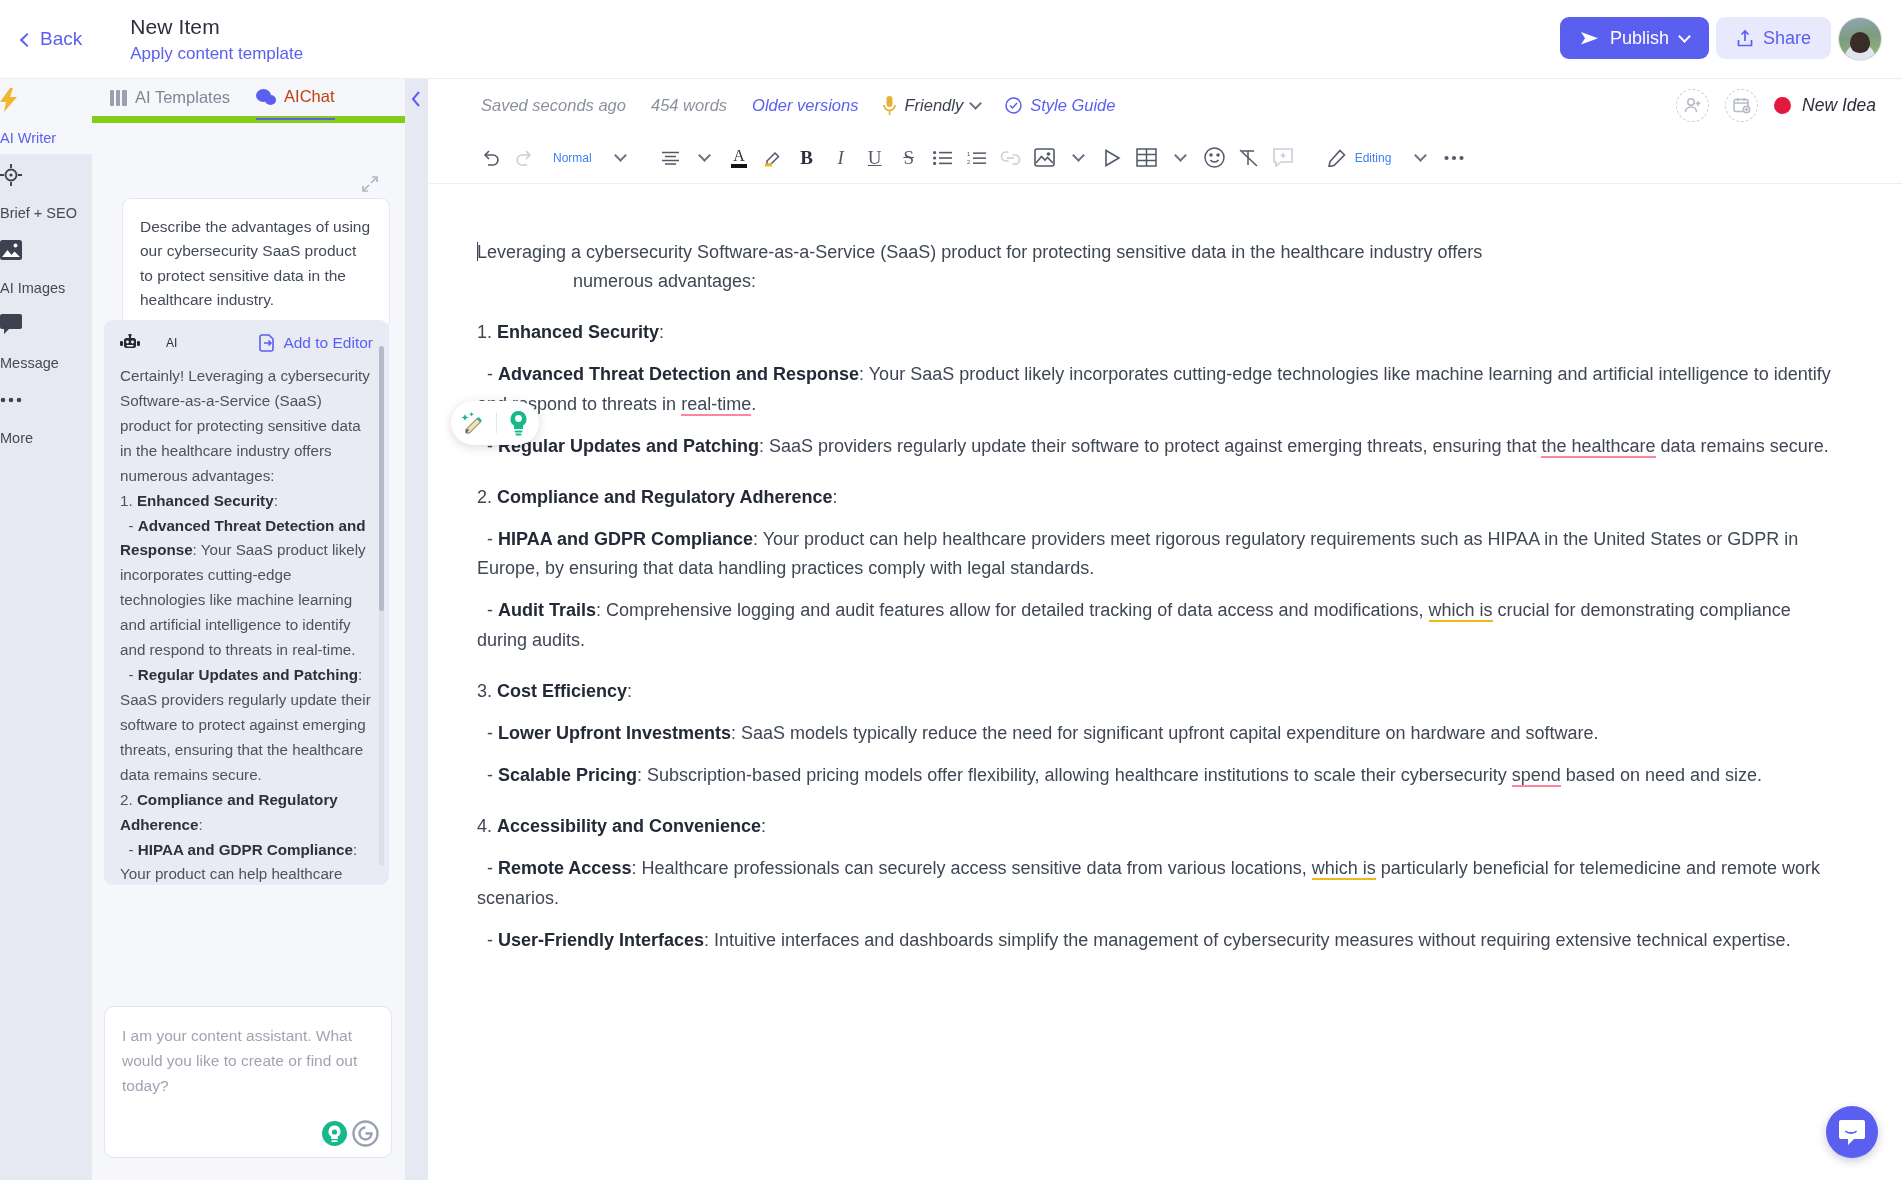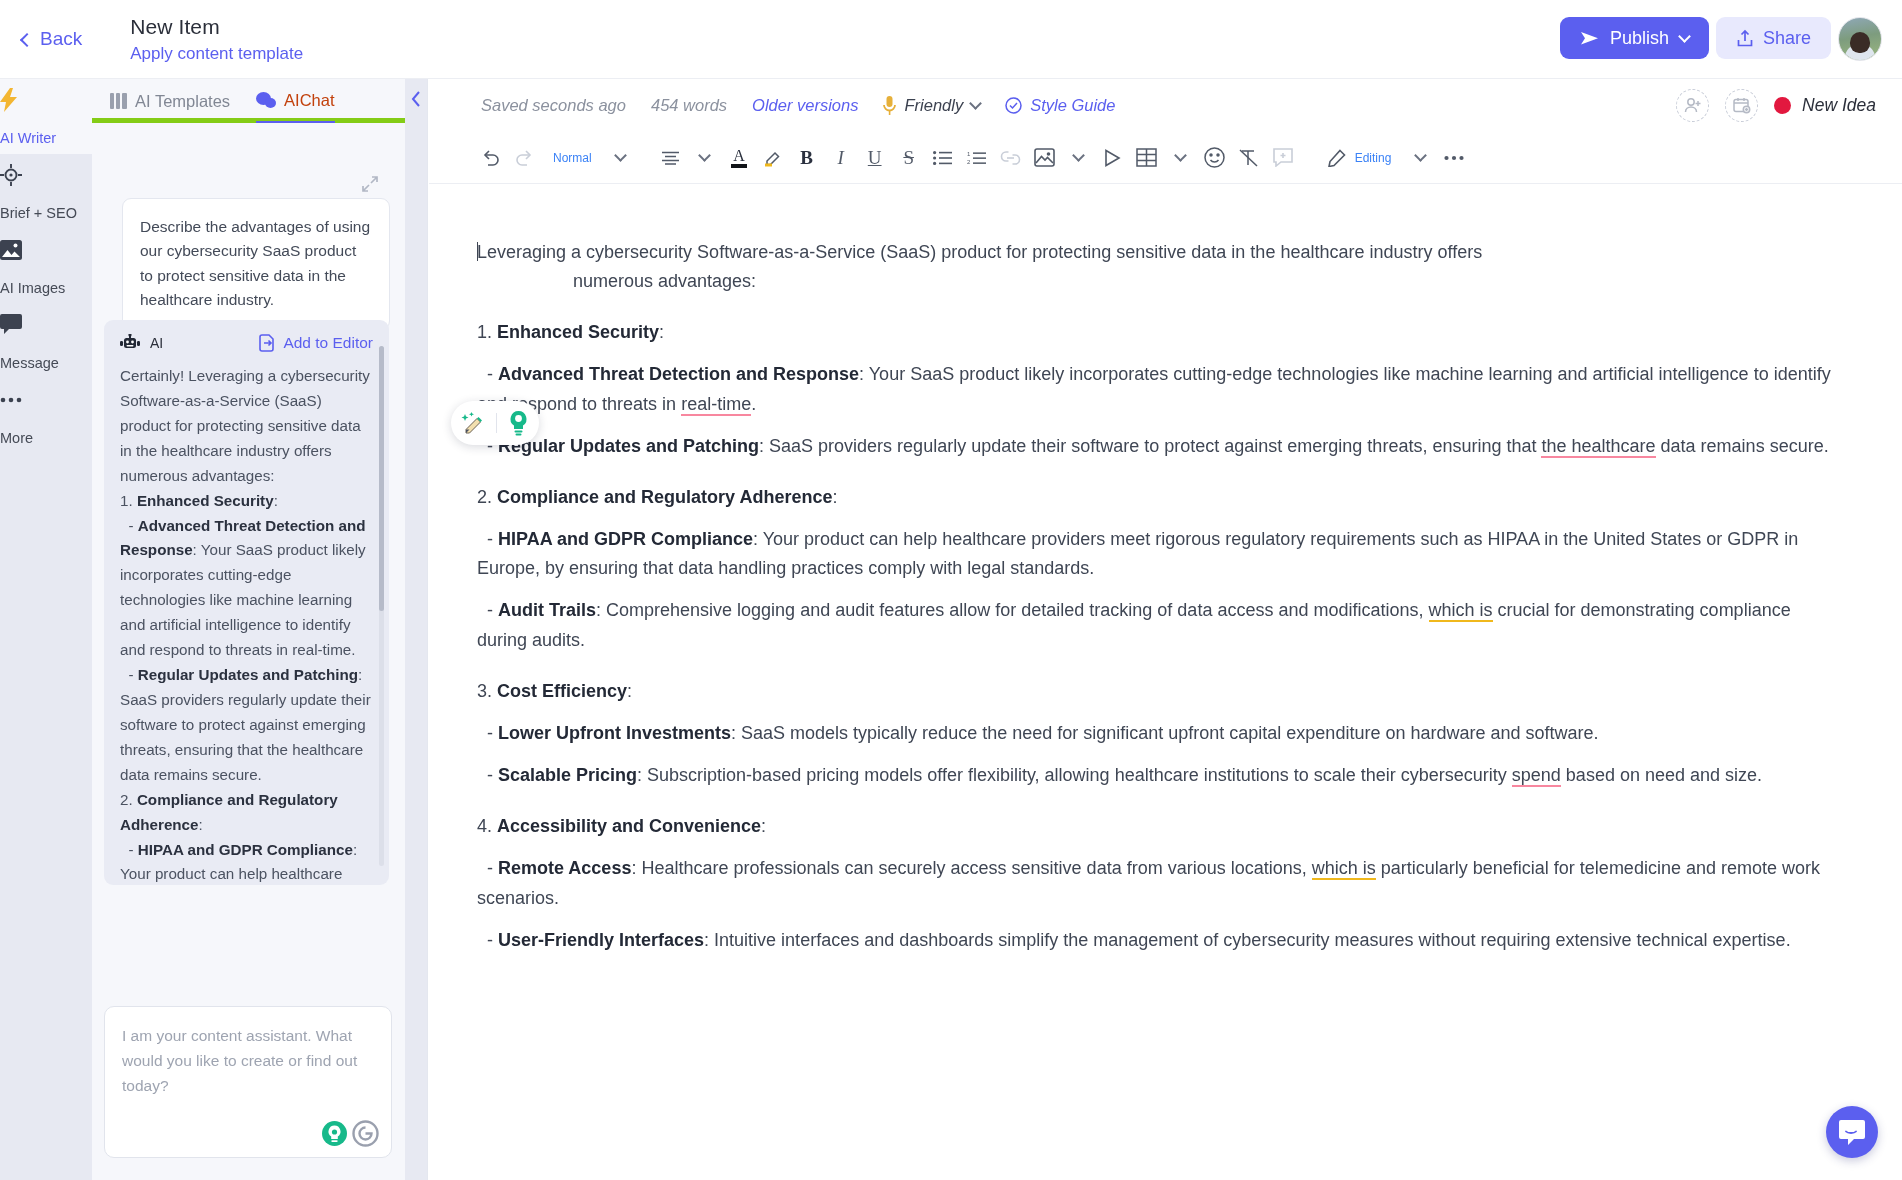--- a/index.html
+++ b/index.html
@@ -75,22 +75,22 @@
   .rail-item.active { background:#f6f7fb; }
   .rail-item.active .rl { color:#5b5fef; }
   .rail-ico { height:24px; display:flex; align-items:center; justify-content:center;}
 
   
   .chatpanel {
     position:absolute; left:92px; top:79px; width:336px; height:1101px;
     background:#f6f7fb; border-right:1px solid #e4e7ef;
   }
   .chat-tabs {
-    height:44px; display:flex; align-items:flex-start; gap:26px;
-    padding-left: 18px; border-bottom:5px solid #84cc16; background:#f6f7fb;
+    height:44px; display:flex; align-items:center; gap:26px;
+    padding-left: 18px; border-bottom:7px solid #84cc16; background:#f6f7fb;
   }
   .chat-tab { display:flex; align-items:center; gap:8px; font-size:16.5px;
     color:#818794; height:44px; cursor:pointer; }
   .chat-tab.active { color:#c2410c; border-bottom:2.5px solid #5b5fef; }
   .collapse-strip {
     position:absolute; right:0; top:0; width:22px; height:1101px;
     background:#e7e9f2; display:flex; justify-content:center; padding-top:12px;
     cursor:pointer;
   }
   .chat-body { position:absolute; left:0; top:45px; width:314px; bottom:0; }
@@ -103,21 +103,21 @@
   .expand-ico {
     position:absolute; left:270px; top:52px; width:16px; height:16px; cursor:pointer;
   }
 
   .ai-bubble {
     position:absolute; left:12px; top:196px; width:285px; height:565px;
     background:#e9ebf4; border-radius:9px; padding:14px 16px 0 16px;
     overflow:hidden;
   }
   .ai-head { display:flex; align-items:center; justify-content:space-between; margin-bottom:12px;}
-  .ai-head-l { display:flex; align-items:center; gap:10px; font-size:14px; color:#2b2f3a;}
+  .ai-head-l { display:flex; align-items:center; gap:26px; font-size:12px; color:#2b2f3a;}
   .ai-add { display:flex; align-items:center; gap:7px; font-size:15.5px; color:#5b5fef; cursor:pointer;}
   .ai-text { font-size:15.2px; line-height:1.64; color:#4b5261; }
   .ai-text b { color:#2b313f; font-weight:700; }
   .scroll-track {
     position:absolute; right:5px; top:26px; width:5px; height:520px;
     background:#dcdfe9; border-radius:3px;
   }
   .scroll-thumb {
     position:absolute; left:0; top:0; width:5px; height:265px;
     background:#b6bbc9; border-radius:3px;

